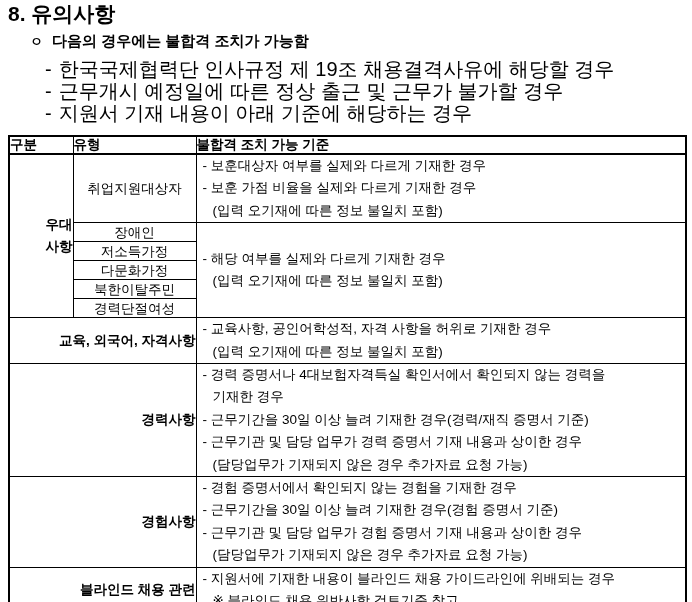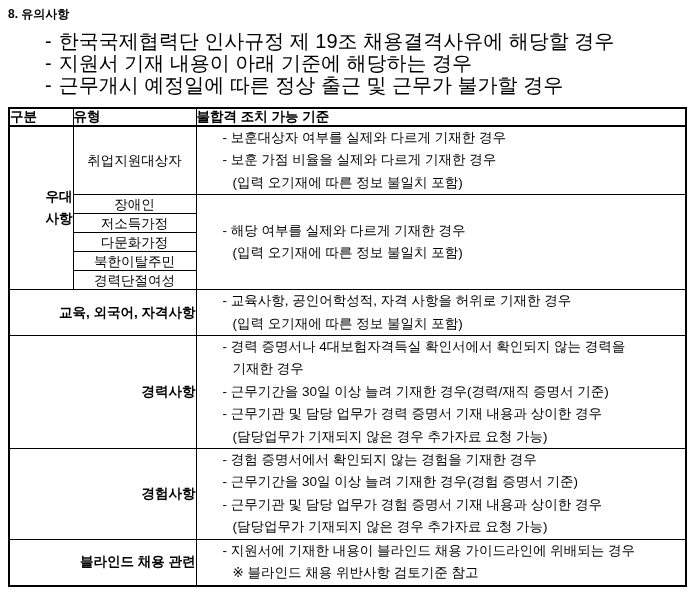--- a/index.html
+++ b/index.html
@@ -8,21 +8,21 @@
     width: 692px; height: 602px;
     overflow: hidden;
     font-family: "Liberation Sans", "DejaVu Sans", sans-serif;
     color: #000000;
   }
   .doc { width: 692px; height: 602px; position: relative; }
 
   
   .title {
     margin: 5px 12px 0 8px;
-    font-size: 12px; font-weight: bold; line-height: 18px;
+    font-size: 21px; font-weight: bold; line-height: 18px;
   }
   .bullet-line {
     margin: 9px 0 0 30px;
     font-size: 15px; font-weight: bold; line-height: 18px;
   }
   .bullet-line .marker { display: inline-block; margin-right: 9px; font-size: 13px; }
   .notes { margin: 7px 0 0 45px; }
   .note {
     font-size: 20px; line-height: 22px; font-weight: normal;
   }
@@ -55,48 +55,50 @@
     text-align: center; font-weight: normal; line-height: 17px;
   }
   td.lbl {
     font-weight: bold; text-align: right;
   }
   td.crit { padding: 0 4px 0 0; }
   td.crit .ln {
     line-height: 22.4px;
     padding-left: 6px;
     white-space: nowrap;
-    margin-left: 20px;
   }
   td.crit .ln.cont { padding-left: 16px; }
 
   tr.r-employment { height: 68px; }
   tr.r-type { height: 19px; }
   tr.r-education { height: 45px; }
   tr.r-career { height: 113px; }
   tr.r-experience { height: 90px; }
   tr.r-blind { height: 45px; }
 </style>
 </head>
 <body>
 
 <div class="doc">
 
   <div class="title">8. 유의사항</div>
 
+  <div class="bullet-line">
+    <span class="marker">ㅇ</span><span>다음의 경우에는 불합격 조치가 가능함</span>
+  </div>
 
   <div class="notes">
     <div class="note">
       <span class="dash">-</span><span>한국국제협력단 인사규정 제 19조 채용결격사유에 해당할 경우</span>
     </div>
     <div class="note">
-      <span class="dash">-</span><span>지원서 기재 내용이 아래 기준에 해당하는 경우</span>
+      <span class="dash">-</span><span>근무개시 예정일에 따른 정상 출근 및 근무가 불가할 경우</span>
     </div>
     <div class="note">
-      <span class="dash">-</span><span>근무개시 예정일에 따른 정상 출근 및 근무가 불가할 경우</span>
+      <span class="dash">-</span><span>지원서 기재 내용이 아래 기준에 해당하는 경우</span>
     </div>
   </div>
 
   <table class="notice">
     <colgroup>
       <col style="width:64px">
       <col style="width:123px">
       <col style="width:490px">
     </colgroup>
 

